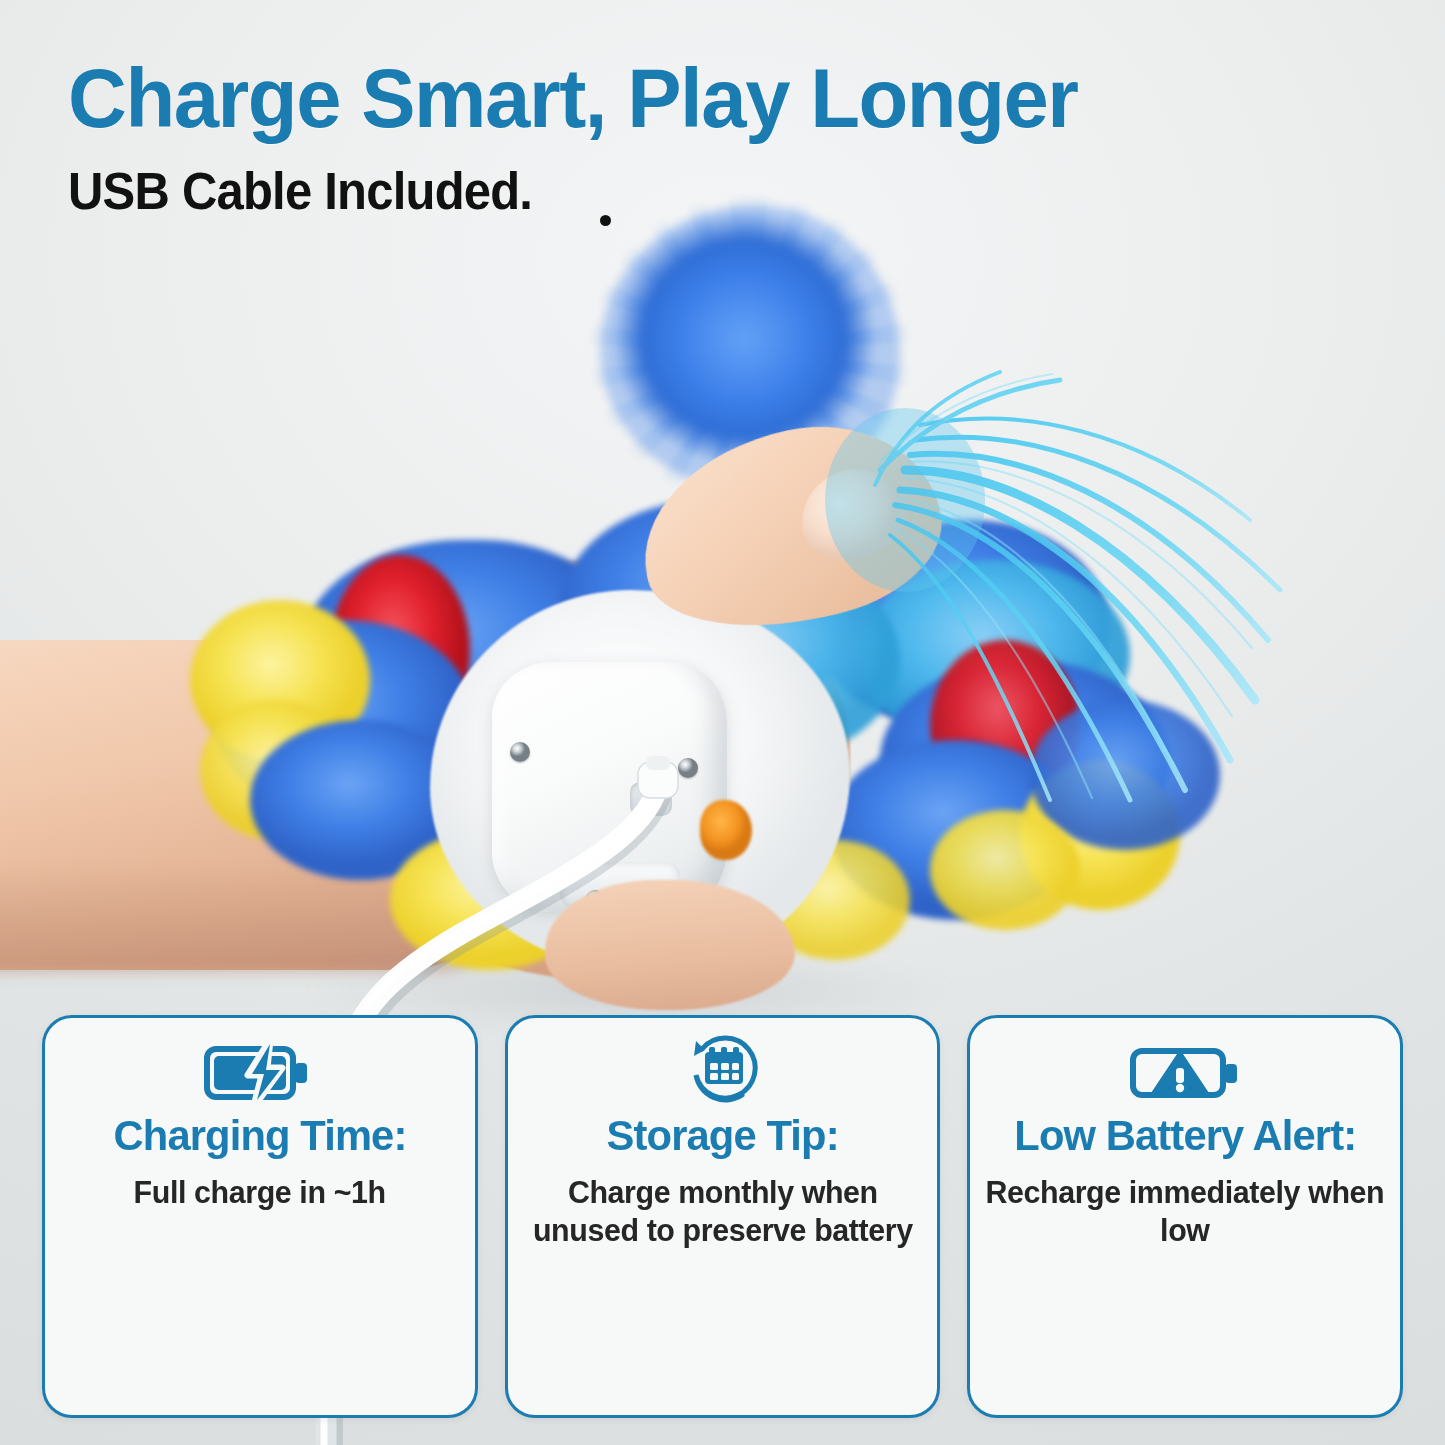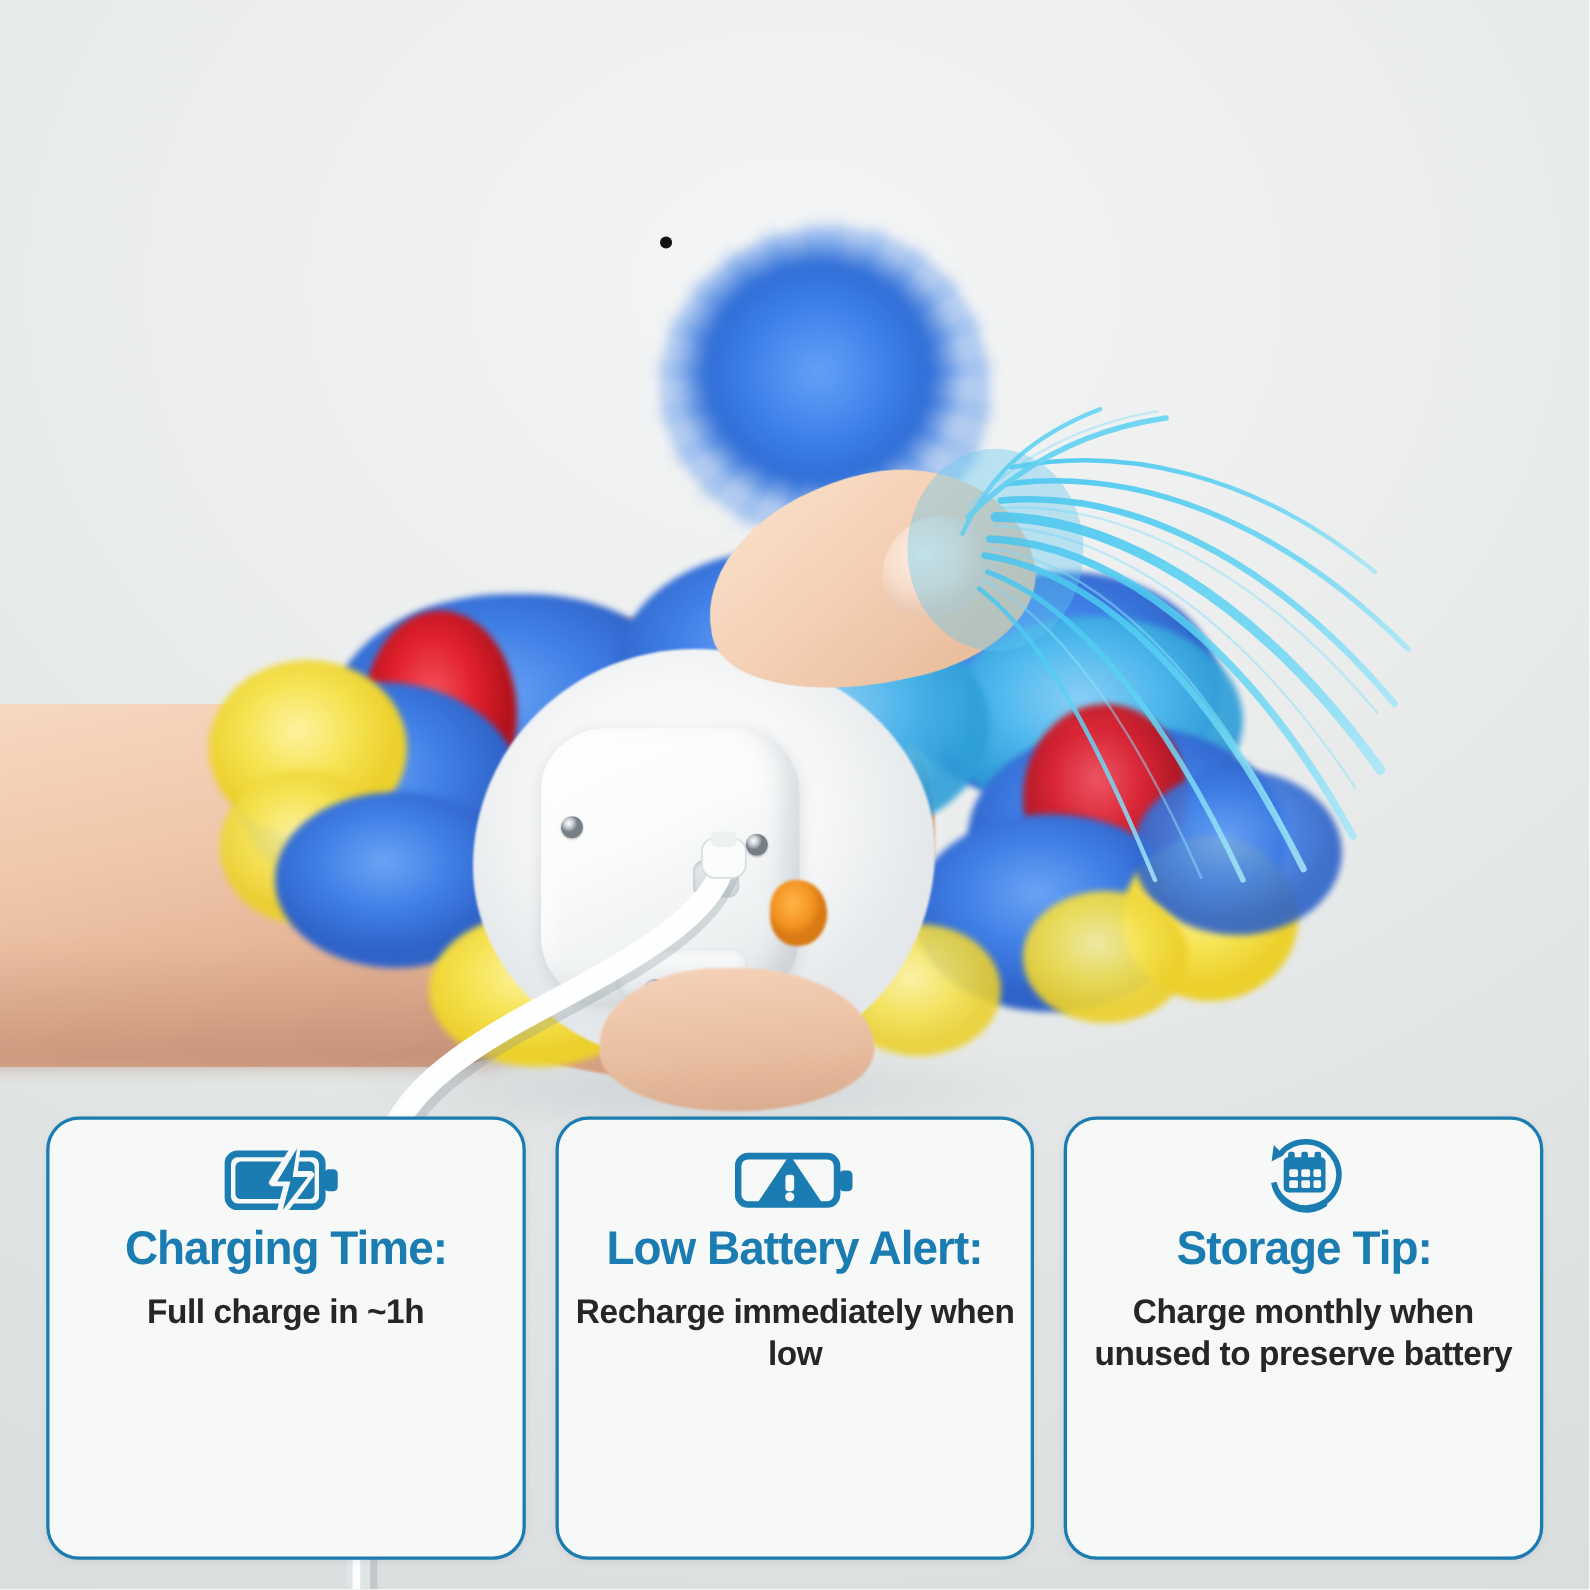--- a/index.html
+++ b/index.html
@@ -350,51 +350,41 @@
     <path d="M660,790 C645,845 560,885 470,935 C400,975 360,1010 345,1075 C330,1175 330,1330 330,1445" stroke="rgba(130,142,152,.28)" stroke-width="26" fill="none" stroke-linecap="round"></path>
 
     <path d="M658,786 C643,841 556,881 466,931 C396,971 356,1006 341,1071 C326,1171 326,1330 326,1445" stroke="url(#cab)" stroke-width="21" fill="none" stroke-linecap="round"></path>
 
     <path d="M655,786 C640,840 554,879 464,929 C394,969 354,1004 339,1069 C324,1169 324,1330 324,1445" stroke="rgba(255,255,255,.95)" stroke-width="7" fill="none" stroke-linecap="round"></path>
 
     <rect x="638" y="762" width="40" height="36" rx="12" fill="#fbfcfc" stroke="#d7dde0" stroke-width="1.5"></rect>
     <rect x="646" y="756" width="24" height="14" rx="6" fill="#eef1f2"></rect>
   </svg>
 
+  <div id="header">
+    <div id="headline">Charge Smart, Play Longer</div>
+    <div id="subhead">USB Cable Included.</div>
+  </div>
 
   <div id="cards">
 
     <div class="card">
       <div class="card-icon">
         <svg width="112" height="62" viewBox="0 0 112 62">
           <rect x="3" y="7" width="86" height="48" rx="9" fill="none" stroke="#1a7cb0" stroke-width="6"></rect>
           <rect x="91" y="21" width="12" height="20" rx="4" fill="#1a7cb0"></rect>
           <rect x="10" y="14" width="72" height="34" rx="5" fill="#1a7cb0"></rect>
           <path d="M66,-2 L44,33 L58,33 L50,64 L78,26 L63,26 Z" fill="#f7f8f8" stroke="#f7f8f8" stroke-width="7" stroke-linejoin="round"></path>
           <path d="M66,2 L48,32 L60,32 L53,58 L76,28 L62,28 Z" fill="#1a7cb0"></path>
         </svg>
       </div>
       <div class="card-title">Charging Time:</div>
       <div class="card-body">Full charge in ~1h</div>
     </div>
 
-
-    <div class="card">
-      <div class="card-icon">
-        <svg width="110" height="62" viewBox="0 0 110 62">
-          <rect x="3" y="9" width="90" height="44" rx="9" fill="none" stroke="#1a7cb0" stroke-width="6"></rect>
-          <rect x="95" y="22" width="12" height="19" rx="4" fill="#1a7cb0"></rect>
-          <path d="M50,13 L76,52 L24,52 Z" fill="#1a7cb0" stroke="#1a7cb0" stroke-width="6" stroke-linejoin="round"></path>
-          <rect x="46" y="26" width="8" height="15" rx="3" fill="#f7f8f8"></rect>
-          <circle cx="50" cy="46" r="4.2" fill="#f7f8f8"></circle>
-        </svg>
-      </div>
-      <div class="card-title">Low Battery Alert:</div>
-      <div class="card-body">Recharge immediately when low</div>
-    </div>
 
     <div class="card">
       <div class="card-icon">
         <svg width="80" height="76" viewBox="0 0 80 76">
           <path d="M19,14 A30,30 0 1 1 13,40 A30,30 0 0 0 59,60" fill="none" stroke="#1a7cb0" stroke-width="5" stroke-linecap="round"></path>
           <path d="M13,6 L22,15 L11,21 Z" fill="#1a7cb0"></path>
           <rect x="22" y="17" width="38" height="32" rx="4" fill="#1a7cb0"></rect>
           <rect x="26" y="12" width="6" height="10" rx="2" fill="#1a7cb0"></rect>
           <rect x="38" y="12" width="6" height="10" rx="2" fill="#1a7cb0"></rect>
           <rect x="50" y="12" width="6" height="10" rx="2" fill="#1a7cb0"></rect>
@@ -403,14 +393,28 @@
           <rect x="49" y="28" width="7" height="7" rx="1.5" fill="#f7f8f8"></rect>
           <rect x="27" y="38" width="8" height="7" rx="1.5" fill="#f7f8f8"></rect>
           <rect x="38" y="38" width="8" height="7" rx="1.5" fill="#f7f8f8"></rect>
           <rect x="49" y="38" width="7" height="7" rx="1.5" fill="#f7f8f8"></rect>
         </svg>
       </div>
       <div class="card-title">Storage Tip:</div>
       <div class="card-body">Charge monthly when unused to preserve battery</div>
     </div>
 
+    <div class="card">
+      <div class="card-icon">
+        <svg width="110" height="62" viewBox="0 0 110 62">
+          <rect x="3" y="9" width="90" height="44" rx="9" fill="none" stroke="#1a7cb0" stroke-width="6"></rect>
+          <rect x="95" y="22" width="12" height="19" rx="4" fill="#1a7cb0"></rect>
+          <path d="M50,13 L76,52 L24,52 Z" fill="#1a7cb0" stroke="#1a7cb0" stroke-width="6" stroke-linejoin="round"></path>
+          <rect x="46" y="26" width="8" height="15" rx="3" fill="#f7f8f8"></rect>
+          <circle cx="50" cy="46" r="4.2" fill="#f7f8f8"></circle>
+        </svg>
+      </div>
+      <div class="card-title">Low Battery Alert:</div>
+      <div class="card-body">Recharge immediately when low</div>
+    </div>
+
   </div>
 </div>
 
 </body></html>

